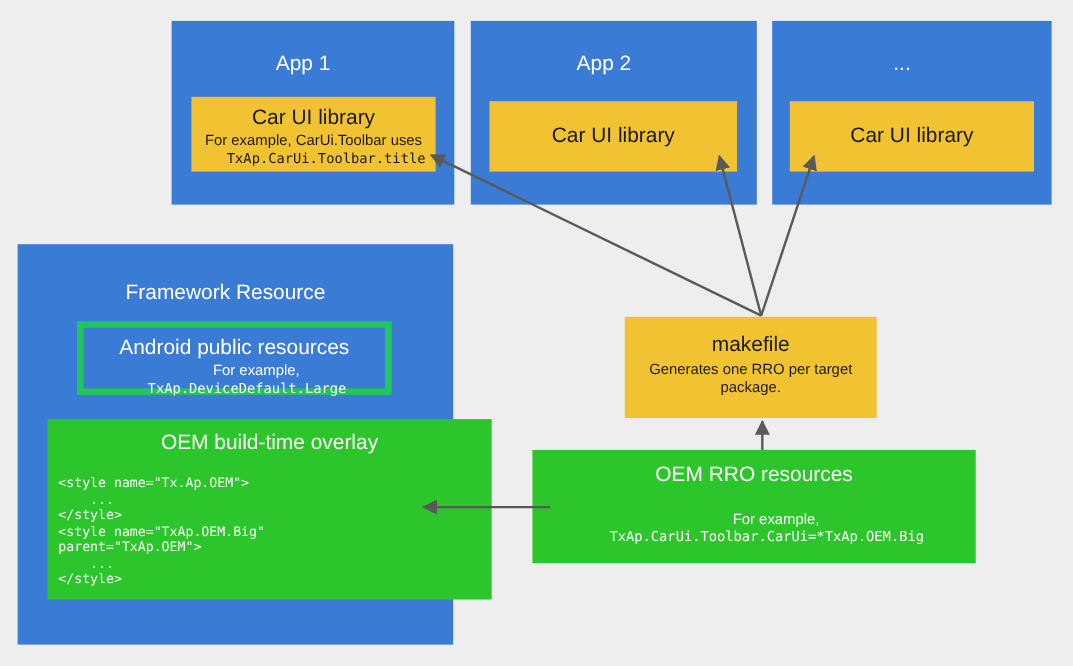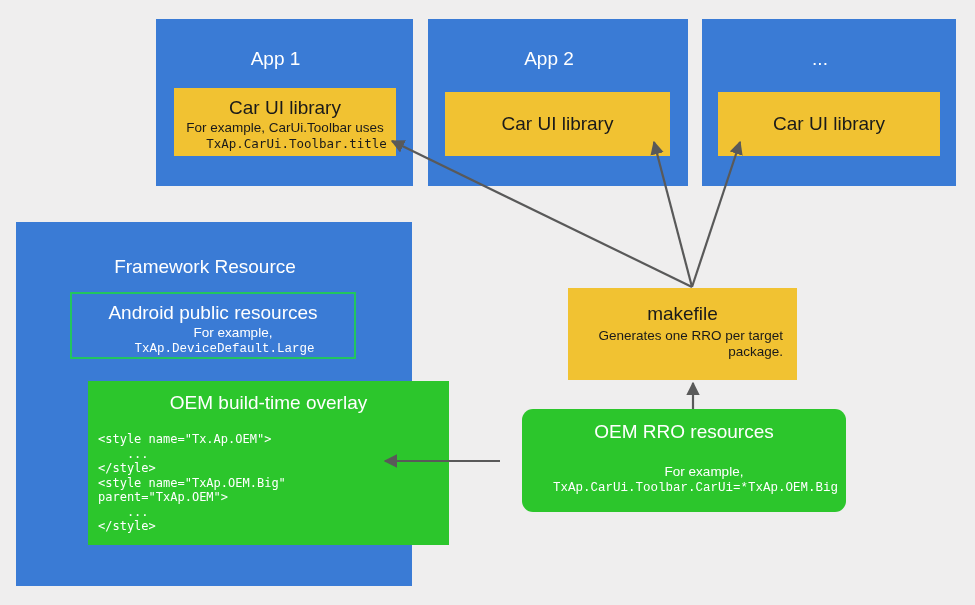--- a/index.html
+++ b/index.html
@@ -18,21 +18,21 @@
     background: #efeeee;
     overflow: hidden;
   }
   .box {
     position: absolute;
     box-sizing: border-box;
   }
   .blue      { background: #3a7bd5; }
   .yellow    { background: #f1c232; }
   .green     { background: #2cc62c; }
-  .outlined  { background: #3a7bd5; border: 2px solid #22c55e; }
+  .outlined  { background: #3a7bd5; border: 6px solid #22c55e; }
 
   .grp-title {
     position: absolute;
     left: 0;
     right: 18px;
     text-align: center;
     color: #ffffff;
     font-size: 19px;
     line-height: 22px;
     font-weight: 400;
@@ -55,21 +55,21 @@
   .card-sub.light { color: #ffffff; margin-left: 40px; }
 
   .mono {
     font-family: "DejaVu Sans Mono", "Liberation Mono", monospace;
     font-size: 12.5px;
     line-height: 16px;
     text-align: center;
     color: #1a1a1a;
     padding-left: 23px;
   }
-  .mono.light { color: #ffffff; font-family: Liberation Mono, monospace; }
+  .mono.light { color: #ffffff; }
 
   .code-block {
     position: absolute;
     font-family: "DejaVu Sans Mono", "Liberation Mono", monospace;
     font-size: 12px;
     line-height: 14.5px;
     color: #ffffff;
     white-space: pre;
     text-align: left;
   }
@@ -128,41 +128,41 @@
   </div>
 
   <div class="box outlined" style="left:70px; top:292px; width:286px; height:67px;">
     <div class="centerstack" style="top:7px;">
       <div class="card-title light">Android public resources</div>
       <div class="card-sub light">For example,</div>
       <div class="mono light">TxAp.DeviceDefault.Large</div>
     </div>
   </div>
 
-  <div class="box green" style="left:43px; top:381px; width:361px; height:164px;margin-left:45px;">
+  <div class="box green" style="left:43px; top:381px; width:404px; height:164px;">
     <div class="centerstack" style="top:10px;">
       <div class="card-title light">OEM build-time overlay</div>
     </div>
     <div class="code-block" style="left:10px; top:51px;">&lt;style name="Tx.Ap.OEM"&gt;
     ...
 &lt;/style&gt;
 &lt;style name="TxAp.OEM.Big"
 parent="TxAp.OEM"&gt;
     ...
 &lt;/style&gt;</div>
   </div>
 
   <div class="box yellow" style="left:568px; top:288px; width:229px; height:92px;">
     <div class="centerstack" style="top:14px; padding:0 14px;">
       <div class="card-title">makefile</div>
-      <div class="card-sub" style="margin-top:2px;text-align:right;">Generates one RRO per target package.</div>
+      <div class="card-sub" style="margin-top:2px;">Generates one RRO per target package.</div>
     </div>
   </div>
 
-  <div class="box green" style="left:522px; top:409px; width:324px; height:103px;border-radius:11px;">
+  <div class="box green" style="left:484px; top:409px; width:403px; height:103px;">
     <div class="centerstack" style="top:11px;">
       <div class="card-title light">OEM RRO resources</div>
       <div class="card-sub light" style="margin-top:20px;">For example,</div>
       <div class="mono light">TxAp.CarUi.Toolbar.CarUi=*TxAp.OEM.Big</div>
     </div>
   </div>
 
   <svg class="arrows" viewBox="0 0 975 605">
     <defs>
       <marker id="ah" viewBox="0 0 10 10" refX="9" refY="5" markerWidth="6.2" markerHeight="6.2" orient="auto-start-reverse">

